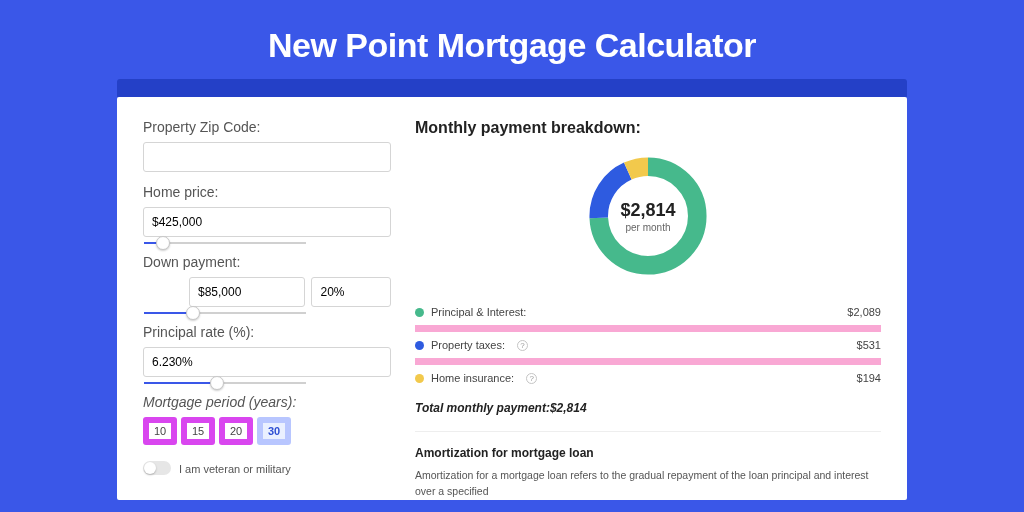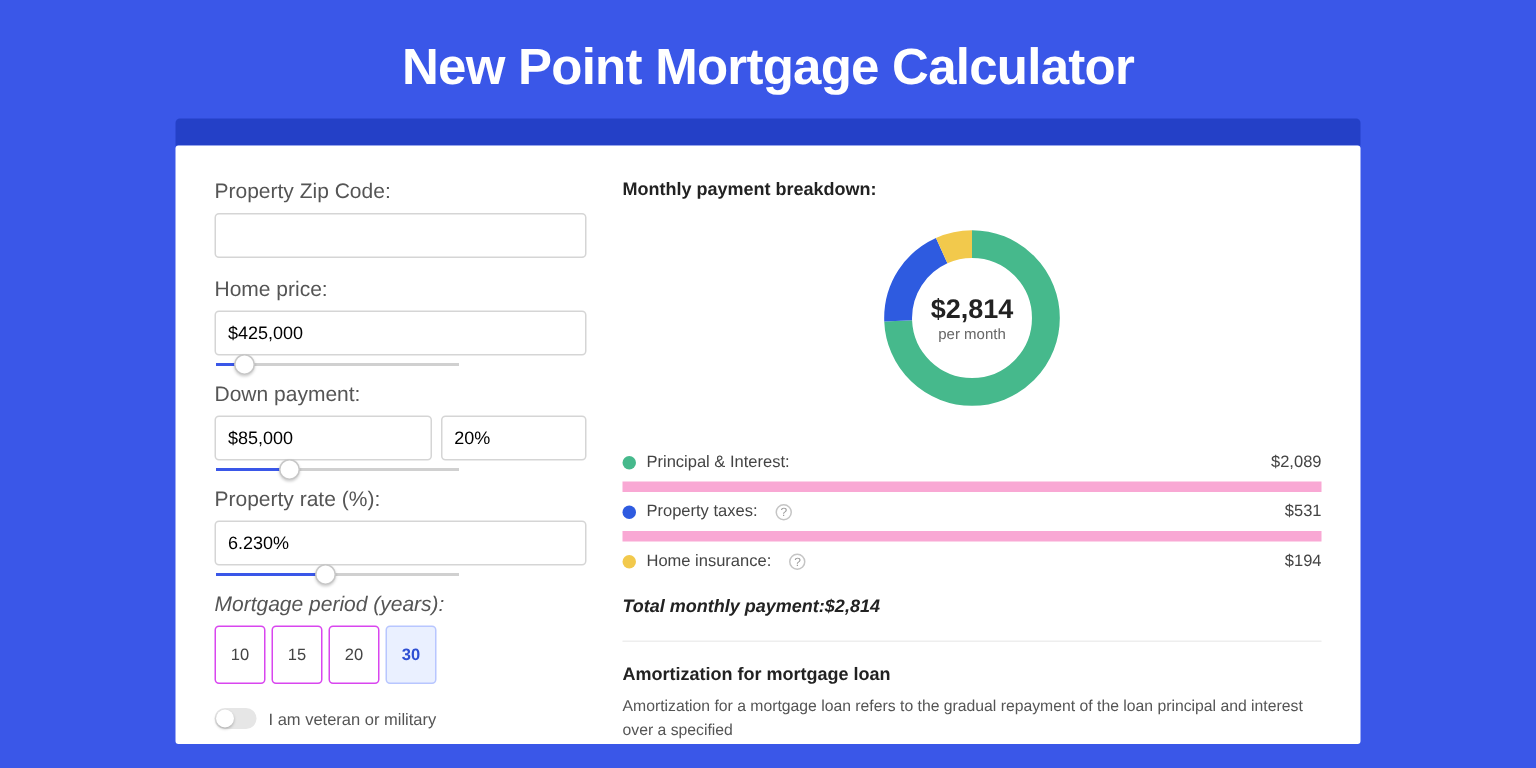--- a/index.html
+++ b/index.html
@@ -7,34 +7,34 @@
   body { background: #3a57e8; }
   .page-title-wrap { width: 100%; text-align: center; padding: 26px 0 14px; }
   .page-title { color: #fff; font-size: 34px; font-weight: 800; letter-spacing: -0.5px; }
   .header-bar { width: 790px; height: 18px; background: #2440c7; margin: 0 auto; border-top-left-radius: 3px; border-top-right-radius: 3px; }
   .card { width: 790px; background: #fff; margin: 0 auto; border-radius: 2px; display: flex; padding: 22px 26px 0 26px; gap: 24px; }
   .col-left { width: 248px; flex: 0 0 248px; }
   .col-right { flex: 1; }
 
   .field-label { font-size: 14px; color: #555; margin-bottom: 7px; }
   .input-box { border: 1px solid #d5d5d5; border-radius: 3px; height: 30px; font-size: 12px; padding: 0 8px; width: 100%; outline: none; background:#fff; }
-  .input-row { display: flex; gap: 6px; }
+  .input-row { display: flex; gap: 6px; margin-left: 46px; }
   .slider-track { position: relative; width: 162px; height: 2px; background: #d0d0d0; margin: 5px 0 14px 1px; }
   .slider-track .fill { position: absolute; left:0; top:0; height: 100%; background: #3a57e8; }
   .slider-track .thumb { position: absolute; top:50%; width:14px; height:14px; background:#fff; border:1px solid #c7c7c7; border-radius:50%; transform: translate(-50%,-50%); box-shadow:0 1px 2px rgba(0,0,0,0.2); }
 
   .mp-wrap { display:flex; gap:4px; margin-top:6px; margin-bottom:16px; }
-  .mp-btn { width:34px; height:39px; border:1px solid #d946ef; border-radius:3px; background:#fff; font-size:11px; color:#444; display:flex; align-items:center; justify-content:center; cursor:pointer;}
+  .mp-btn { width:34px; height:28px; border:6px solid #d946ef; border-radius:3px; background:#fff; font-size:11px; color:#444; display:flex; align-items:center; justify-content:center; cursor:pointer;}
   .mp-btn.active { background:#eaf0ff; border-color:#b8c6ff; color:#2e4fd3; font-weight:600;}
 
   .toggle-row { display:flex; align-items:flex-end; gap:8px; font-size:11px; color:#555; margin-top:2px; }
   .toggle { width:28px; height:14px; border-radius:7px; background:#e6e6e6; position:relative; cursor:pointer;}
   .toggle .knob { position:absolute; left:1px; top:1px; width:12px; height:12px; border-radius:50%; background:#fff; box-shadow:0 1px 2px rgba(0,0,0,0.25);}
 
-  .section-title { font-size:12px; font-weight:700; color:#222; margin-bottom:10px; }
+  .section-title { font-size:16px; font-weight:700; color:#222; margin-bottom:10px; }
   .donut-wrap { display:flex; justify-content:center; padding: 4px 0 18px; }
   .donut { position:relative; width:130px; height:130px; }
   .donut svg { width:130px; height:130px; transform: rotate(-90deg);}
   .donut .center { position:absolute; inset:0; display:flex; flex-direction:column; justify-content:center; align-items:center; }
   .donut .center .val { font-size:18px; font-weight:700; color:#222; }
   .donut .center .per { font-size:10px; color:#666; margin-top:1px; }
 
   .legend-row { display:flex; align-items:center; justify-content:space-between; font-size:11px; color:#444; padding:7px 0; border-bottom:7px solid #f9a8d4;}
   .legend-left { display:flex; align-items:center; gap:7px; }
   .dot { width:9px; height:9px; border-radius:50%; }
@@ -79,21 +79,21 @@
         <input class="input-box" style="flex: 1.6 1 0%;" value="$85,000">
         <input class="input-box" style="flex: 1 1 0%;" value="20%">
       </div>
       <div class="slider-track">
         <div class="fill" style="width:30%"></div>
         <div class="thumb" style="left:30%"></div>
       </div>
     </div>
 
     <div class="block" style="margin-top:-4px;">
-      <div class="field-label">Property rate (%):</div>
+      <div class="field-label">Principal rate (%):</div>
       <input class="input-box" value="6.230%" style="">
       <div class="slider-track">
         <div class="fill" style="width:45%"></div>
         <div class="thumb" style="left:45%"></div>
       </div>
     </div>
 
     <div class="field-label" style="margin-top:-4px;font-style:italic;">Mortgage period (years):</div>
     <div class="mp-wrap">
       <div class="mp-btn">10</div>

